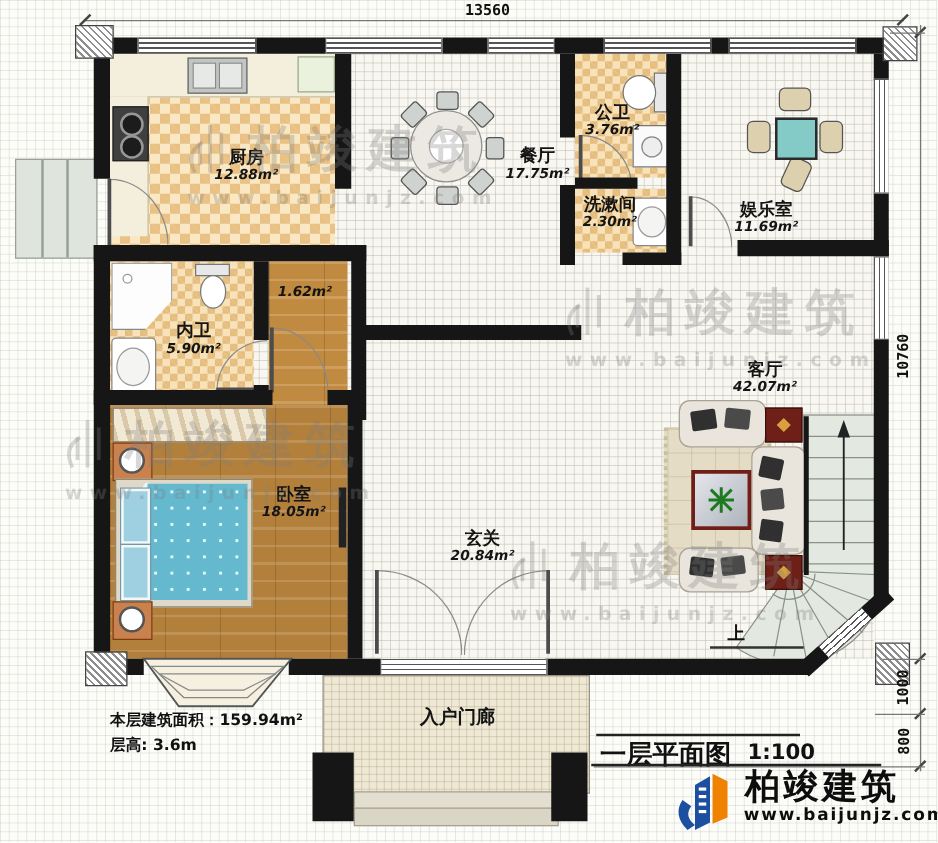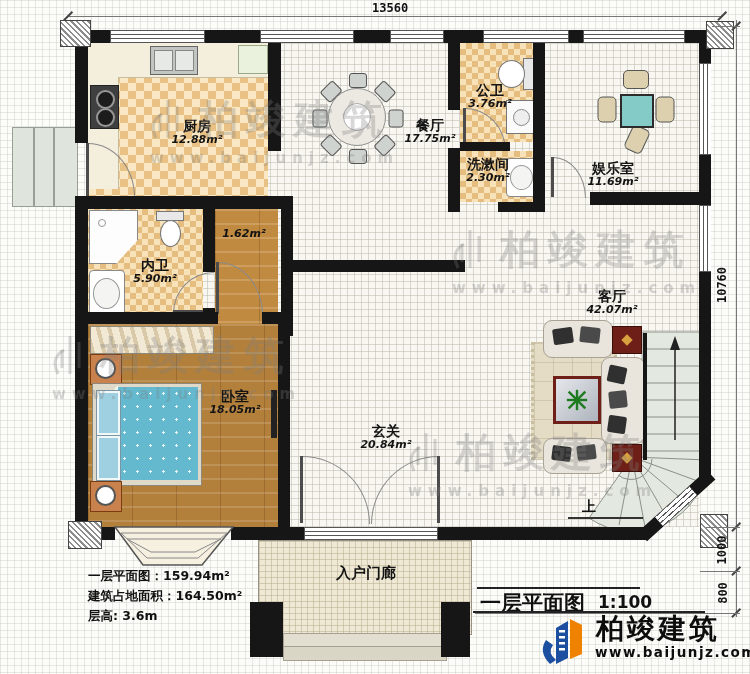--- a/index.html
+++ b/index.html
@@ -371,22 +371,21 @@
             <path d="M6 44 Q-2 28 12 20"></path>
             <path d="M18 6 v38 M27 12 v26 M10 20 v18"></path>
           </g>
         </svg>
       <span class="wm-name">柏竣建筑</span>
     </div>
     <div class="wm-site">www.baijunjz.com</div>
   </div>
 
   <div class="stats" style="left:88px;top:566px;">
-    <div>一层平面图：159.94m²</div>
-    <div>建筑占地面积：164.50m²</div>
+    <div>本层建筑面积：159.94m²</div>
     <div>层高: 3.6m</div>
   </div>
 
   <div class="tb-rule" style="left:477px;top:587px;width:163px;height:2px;"></div>
   <div class="tb-title" style="left:480px;top:589px;">一层平面图</div>
   <div class="tb-scale" style="left:598px;top:592px;">1:100</div>
   <div class="tb-rule" style="left:473px;top:611px;width:232px;height:2px;"></div>
 
   <svg class="abs" style="left:536px;top:612px;z-index:20;" width="56" height="58" viewBox="0 0 56 58">
     <path d="M14 52 Q2 40 10 28 L17 33 Q11 41 20 48 Z" fill="#1c4fa0"></path>

